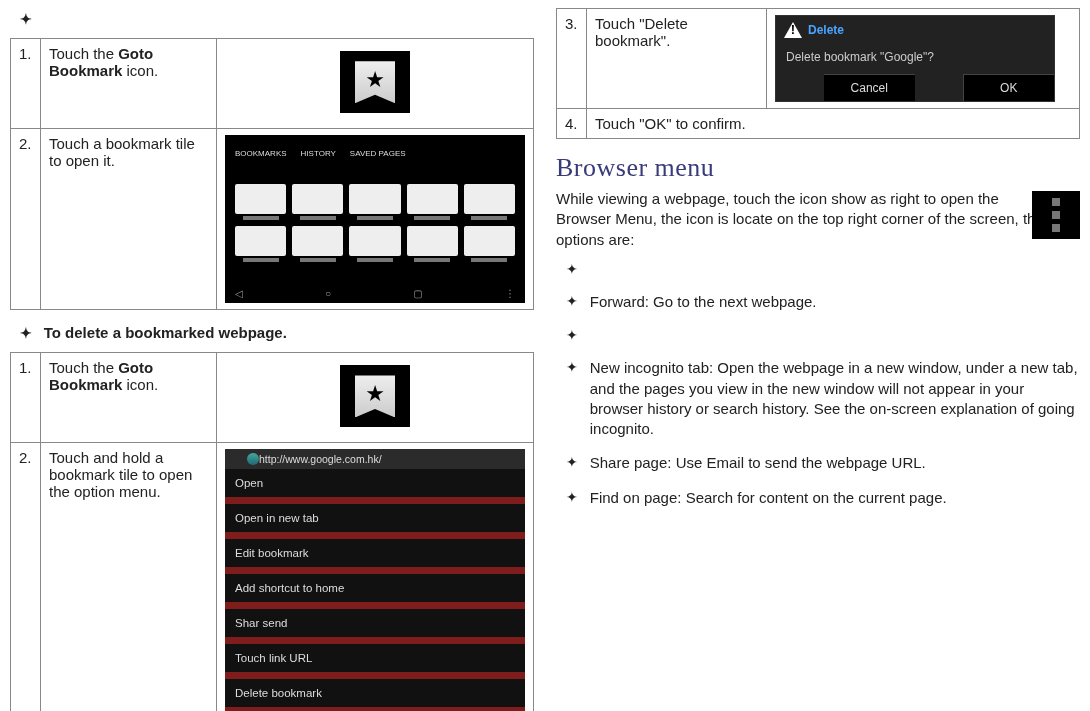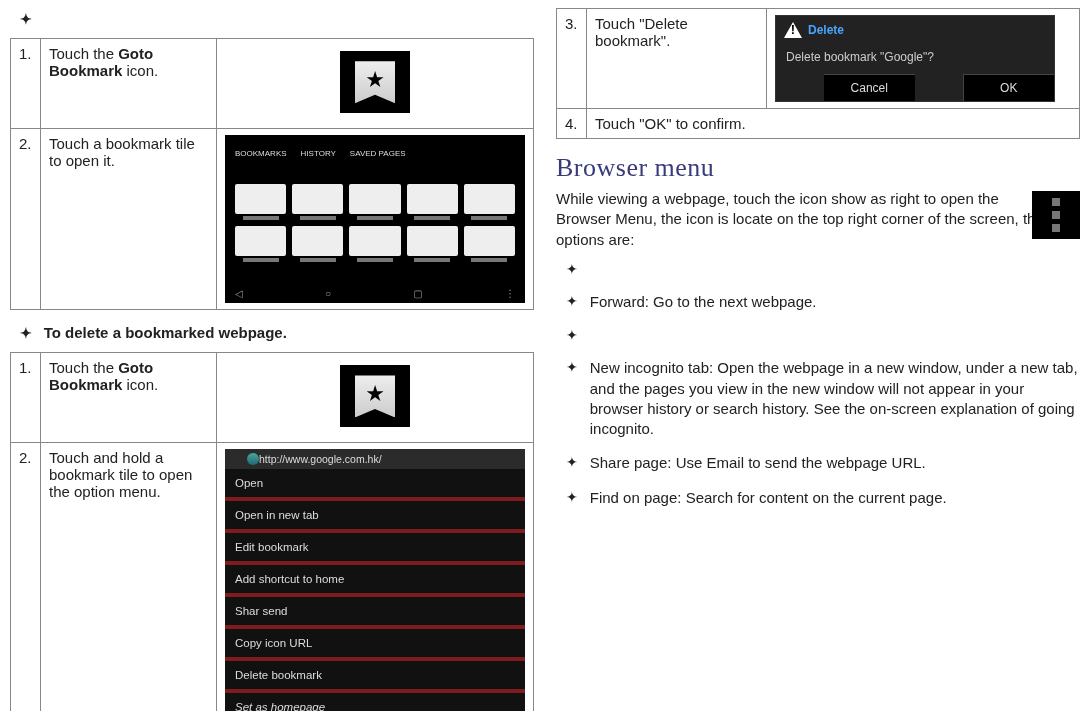--- a/index.html
+++ b/index.html
@@ -75,21 +75,21 @@
   .tiles .tabbar { display:flex; gap:14px; font-size:8px; color:#ddd; }
   .tiles .grid { display:grid; grid-template-columns:repeat(5,1fr); gap:6px; }
   .tiles .tile { height:30px; background:#eee; border-radius:2px; }
   .tiles .lbl { height:4px; background:#777; width:70%; margin:2px auto 0; }
   .tiles .nav { display:flex; justify-content:space-between; color:#999; font-size:10px; }
   .ctx-menu {
     background:#111; width:300px; color:#ddd; font-size:11.5px;
   }
   .ctx-menu .addr { background:#2b2b2b; padding:4px 22px; display:flex; align-items:center; font-size:10.5px; }
   .ctx-menu .addr .globe { width:12px;height:12px;border-radius:50%;background:linear-gradient(#4a9,#267);} 
-  .ctx-menu .mi { padding:8px 10px; border-bottom:4px solid #7f1d1d; }
+  .ctx-menu .mi { padding:8px 10px; border-bottom:7px solid #7f1d1d; }
   .ctx-menu .mi:last-child { border-bottom:none;font-style:italic; }
   .dlg {
     width:280px; background:#222; color:#ccc; font-size:12px;
     border:1px solid #333;
   }
   .dlg .hd { display:flex; align-items:center; gap:6px; padding:6px 8px; color:#4aa3ff; font-weight:bold; }
   .dlg .warn {
     width:18px;height:16px; position:relative;
   }
   .dlg .warn::before{
@@ -234,21 +234,21 @@
           <div class="ctx-menu">
             <div class="addr">
               <span class="globe"></span>
               <span>http://www.google.com.hk/</span>
             </div>
             <div class="mi">Open</div>
             <div class="mi">Open in new tab</div>
             <div class="mi">Edit bookmark</div>
             <div class="mi">Add shortcut to home</div>
             <div class="mi">Shar send</div>
-            <div class="mi">Copy icon URL</div>
+            <div class="mi">Touch link URL</div>
             <div class="mi">Delete bookmark</div>
             <div class="mi">Set as homepage</div>
           </div>
         </td>
       </tr>
     </tbody>
       </table>
 
   </div>
 

